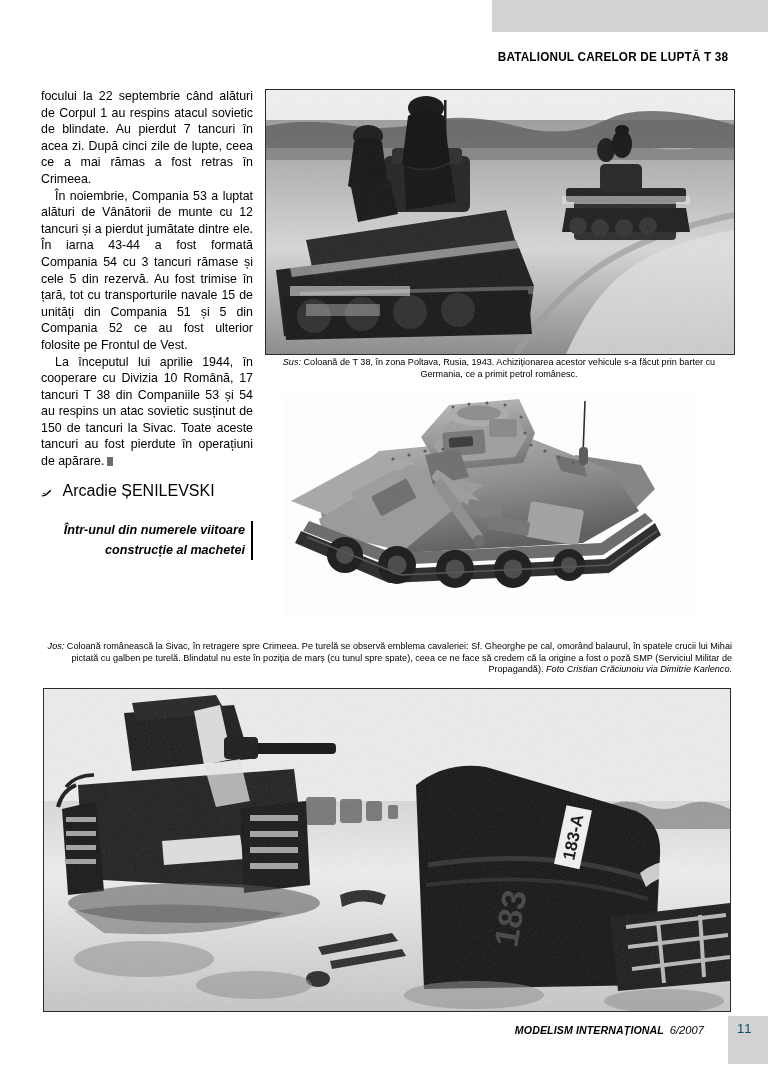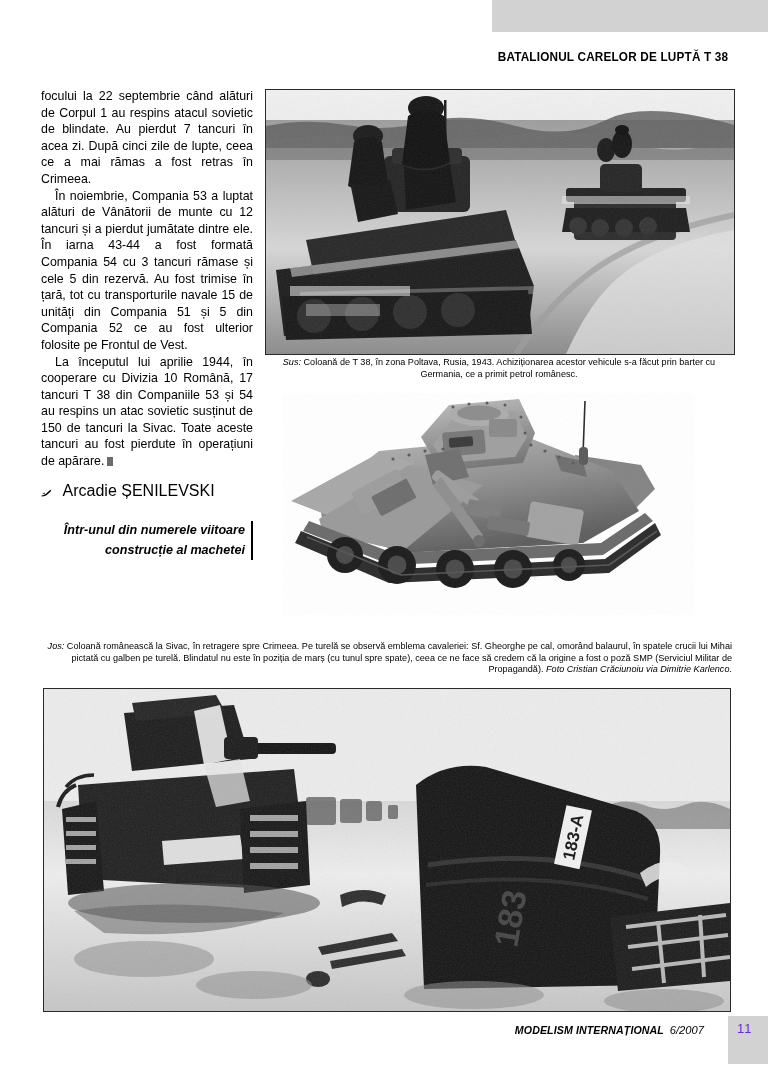--- a/index.html
+++ b/index.html
@@ -183,21 +183,21 @@
     top: 1016px;
     width: 40px;
     height: 48px;
     background: #d2d2d2;
   }
   .page-number-box span {
     position: absolute;
     left: 9px;
     top: 5px;
     font-size: 13px;
-    color: #6d28d9;
+    color: #0c4a6e;
     letter-spacing: 1px;
   }
 
   svg { display: block; }
 </style>
 </head>
 <body>
 
 <div class="top-gray-bar"></div>
 

